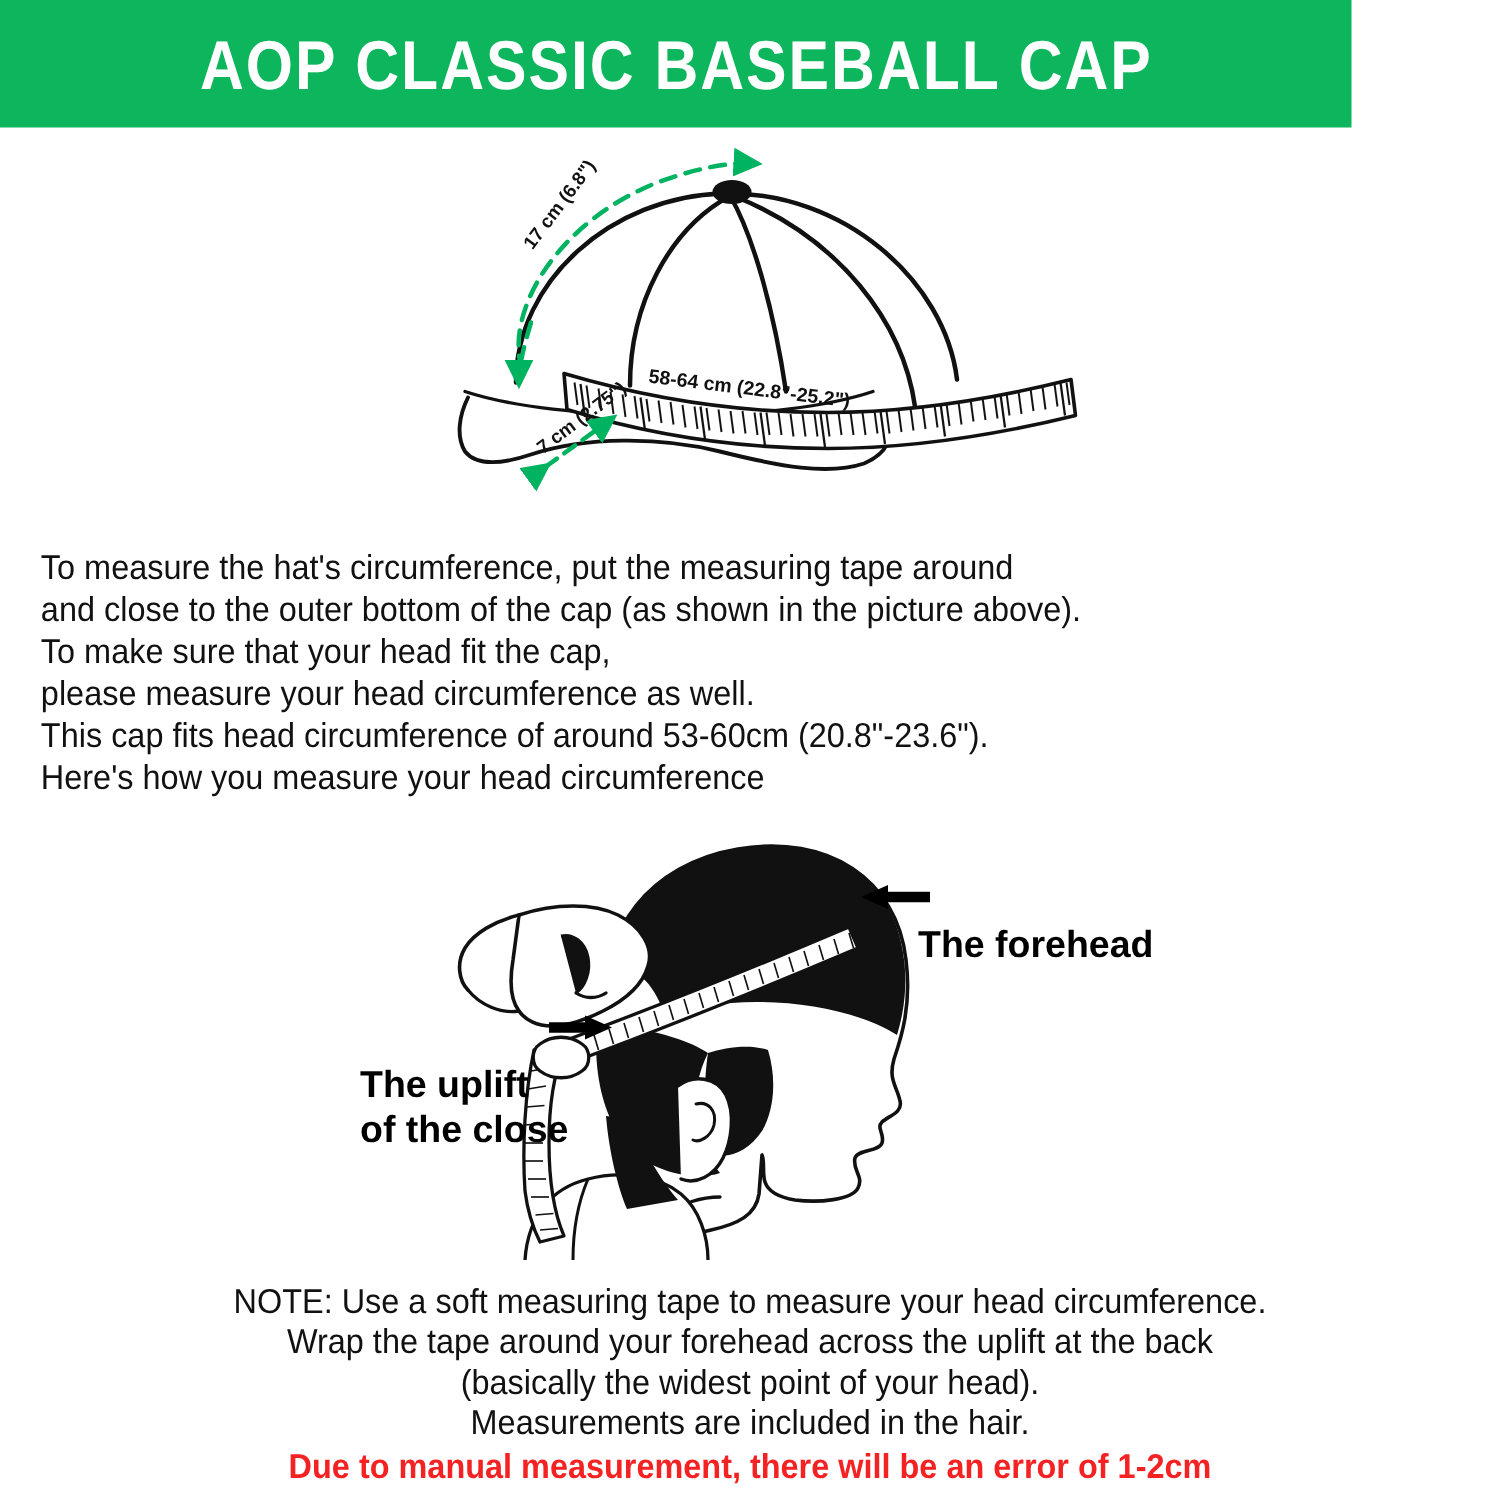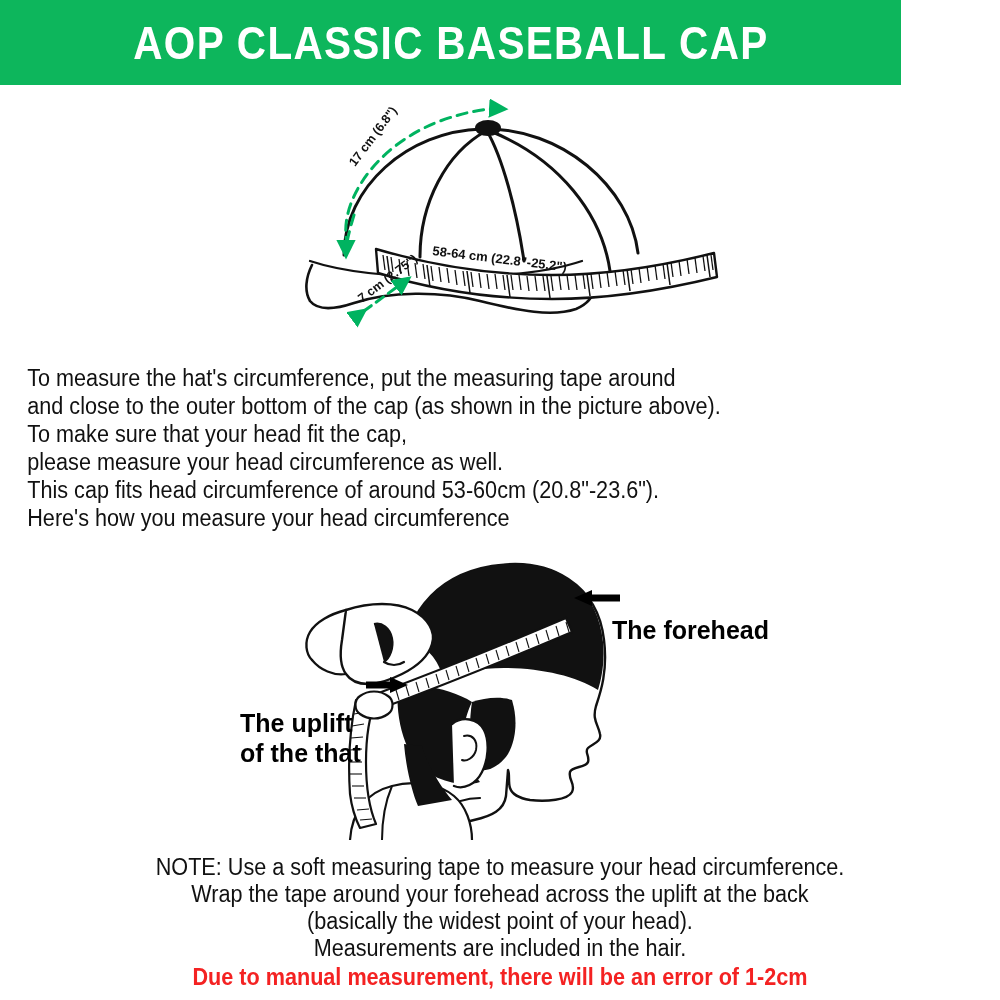--- a/index.html
+++ b/index.html
@@ -344,21 +344,21 @@
       <line x1="166" y1="137" x2="192" y2="137" stroke="#000000" stroke-width="7"></line>
       <path d="M208,137 L190,129 L190,145 Z" fill="#000000"></path>
     </g>
   </svg>
 </div>
 
 <div class="annotation-label label-forehead">The forehead</div>
 
 <div class="annotation-label label-uplift">
   <div>The uplift</div>
-  <div>of the that</div>
+  <div>of the close</div>
 </div>
 
 <div class="notes">
   <div class="line">NOTE: Use a soft measuring tape to measure your head circumference.</div>
   <div class="line">Wrap the tape around your forehead across the uplift at the back</div>
   <div class="line">(basically the widest point of your head).</div>
   <div class="line">Measurements are included in the hair.</div>
   <div class="line warning">Due to manual measurement, there will be an error of 1-2cm</div>
 </div>
 

